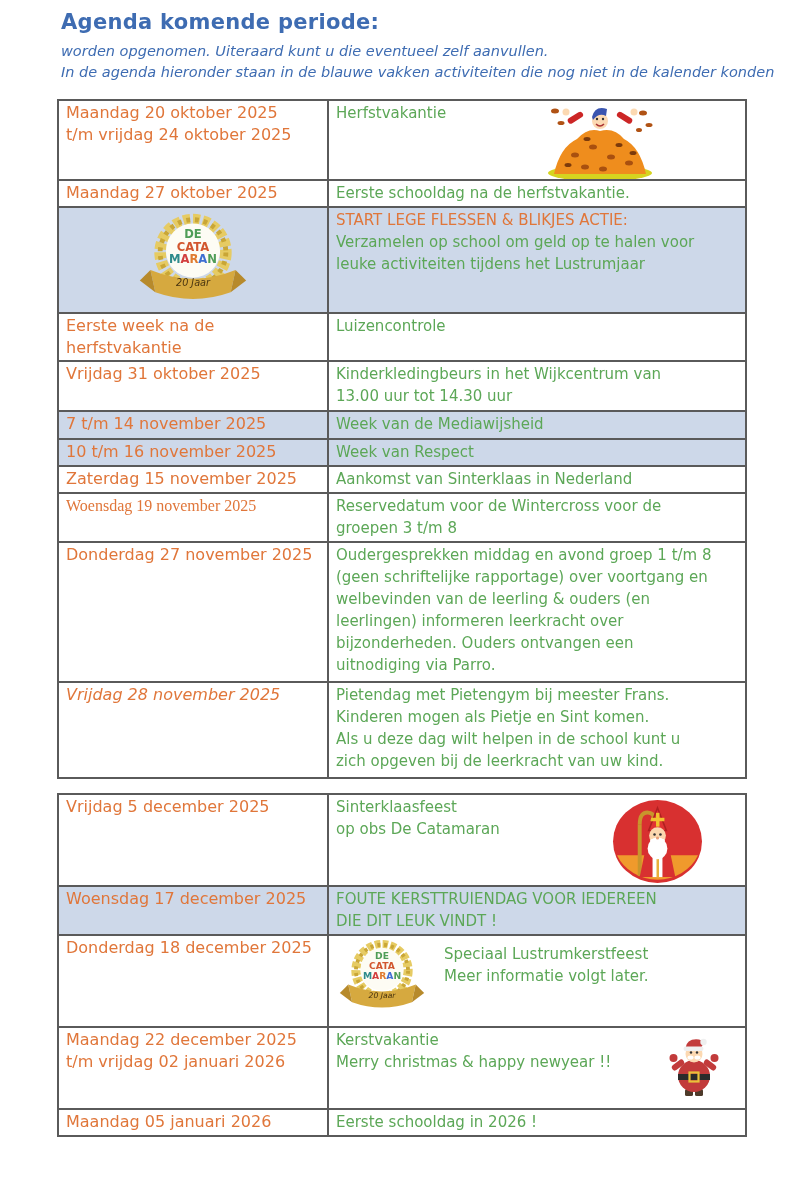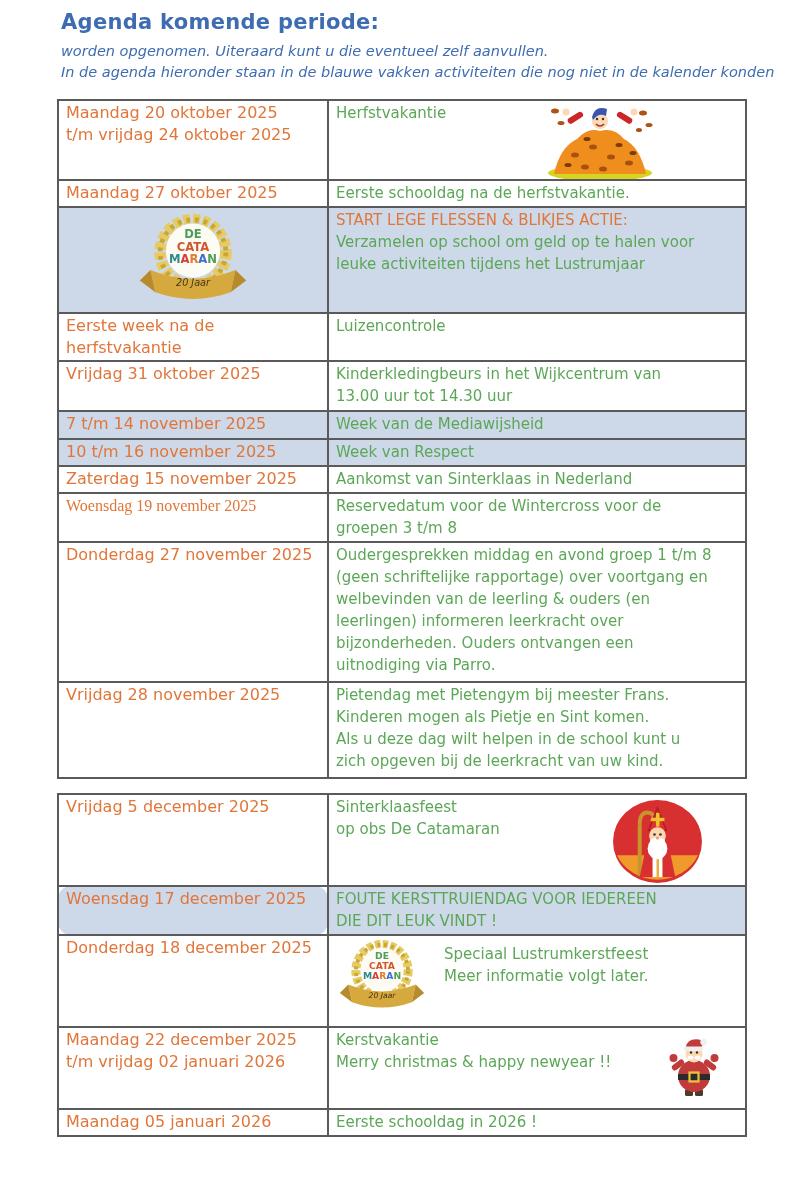--- a/index.html
+++ b/index.html
@@ -177,21 +177,21 @@
             <td class="act-cell">
               <div class="act-line t-green">Oudergesprekken middag en avond groep 1 t/m 8</div>
               <div class="act-line t-green">(geen schriftelijke rapportage) over voortgang en</div>
               <div class="act-line t-green">welbevinden van de leerling &amp; ouders (en</div>
               <div class="act-line t-green">leerlingen) informeren leerkracht over</div>
               <div class="act-line t-green">bijzonderheden. Ouders ontvangen een</div>
               <div class="act-line t-green">uitnodiging via Parro.</div>
             </td>
           </tr>
           <tr>
-            <td style="height: 92px;">
+            <td style="height: 92px; font-style: italic;">
               <div class="date-line">Vrijdag 28 november 2025</div>
             </td>
             <td class="act-cell">
               <div class="act-line t-green">Pietendag met Pietengym bij meester Frans.</div>
               <div class="act-line t-green">Kinderen mogen als Pietje en Sint komen.</div>
               <div class="act-line t-green">Als u deze dag wilt helpen in de school kunt u</div>
               <div class="act-line t-green">zich opgeven bij de leerkracht van uw kind.</div>
             </td>
           </tr>
         </tbody>
@@ -224,21 +224,21 @@
       <ellipse cx="48" cy="50" rx="10" ry="11" fill="#ffffff"></ellipse>
       <ellipse cx="44" cy="42" rx="3.5" ry="1.8" fill="#fff"></ellipse>
                   <ellipse cx="52" cy="42" rx="3.5" ry="1.8" fill="#fff"></ellipse>
       <circle cx="45" cy="36" r="1.3" fill="#333"></circle>
                   <circle cx="51" cy="36" r="1.3" fill="#333"></circle>
       <circle cx="48" cy="39.5" r="1.6" fill="#e8a07a"></circle>
     </svg></span>
             </td>
           </tr>
           <tr class="hl">
-            <td style="height: 45px; border-radius: 13px;">
+            <td style="height: 45px;">
               <div class="date-line">Woensdag 17 december 2025</div>
             </td>
             <td class="act-cell">
               <div class="act-line t-green">FOUTE KERSTTRUIENDAG VOOR IEDEREEN</div>
               <div class="act-line t-green">DIE DIT LEUK VINDT !</div>
             </td>
           </tr>
           <tr>
             <td style="height: 88px;">
               <div class="date-line">Donderdag 18 december 2025</div>

